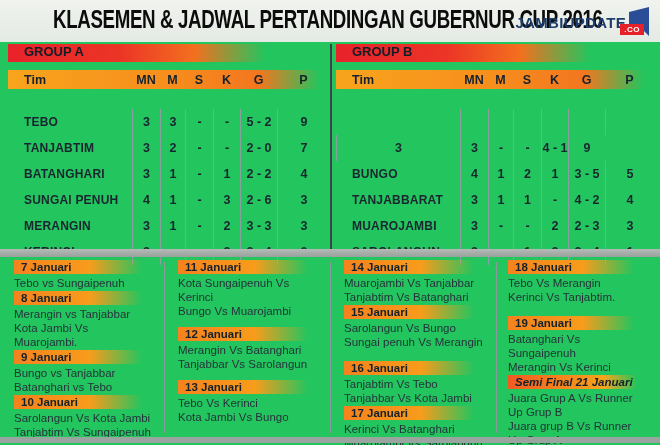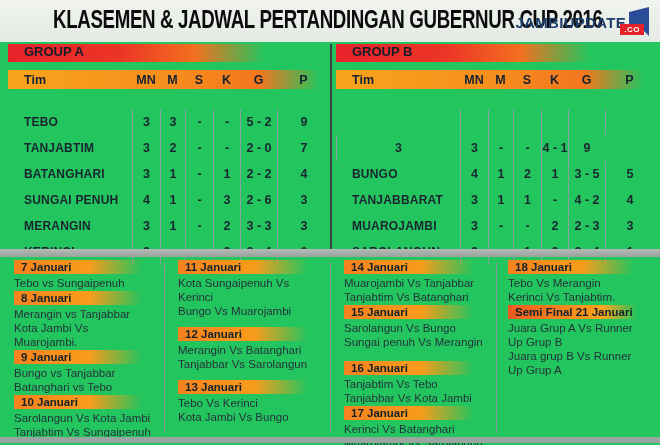--- a/index.html
+++ b/index.html
@@ -50,21 +50,21 @@
   .col2 { width:166px; padding-left:14px; }
   .col3 { width:166px; padding-left:14px; }
   .col4 { width:160px; padding-left:12px; }
   .block { margin-bottom:1px; }
   .col2 .block { margin-bottom:9px; }
   .mt8  { margin-top:8px; }
   .mt12 { margin-top:12px; }
   .datebar { height:14px; line-height:14px; width:92%; margin-bottom:2px;
              background:linear-gradient(90deg,#f5821e 0%,#f79c1b 55%,rgba(247,156,27,0) 93%);
              font-size:11.5px; font-weight:bold; color:#15212b; padding-left:7px; box-sizing:border-box; }
-  .semibar { background:linear-gradient(90deg,#f15a22 0%,#f68a1e 45%,#f8a41c 70%,rgba(248,164,28,0) 95%); }
+  .semibar { background:linear-gradient(90deg,#f15a22 0%,#f68a1e 45%,#f8a41c 70%,rgba(248,164,28,0) 95%);font-style:italic; }
   .match { font-size:11.5px; line-height:14px; color:#26333b; width:93%; }
 </style>
 </head>
 <body>
 
 <div class="poster">
 
   <div class="header">
     <div class="title">KLASEMEN &amp; JADWAL PERTANDINGAN GUBERNUR CUP 2016</div>
     <div class="logo">
@@ -284,20 +284,25 @@
         <div class="match">Muarojambi Vs Sarolangun</div>
       </div>
     </div>
 
     <div class="sched-col col4">
       <div class="block">
         <div class="datebar">18 Januari</div>
         <div class="match">Tebo Vs Merangin</div>
         <div class="match">Kerinci Vs Tanjabtim.</div>
       </div>
+      <div class="block mt12">
+        <div class="datebar">19 Januari</div>
+        <div class="match">Batanghari Vs Sungaipenuh</div>
+        <div class="match">Merangin Vs Kerinci</div>
+      </div>
       <div class="block">
         <div class="datebar semibar">Semi Final 21 Januari</div>
         <div class="match">Juara Grup A Vs Runner Up Grup B</div>
         <div class="match">Juara grup B Vs Runner Up Grup A</div>
       </div>
 
     </div>
 
   </div>
 

